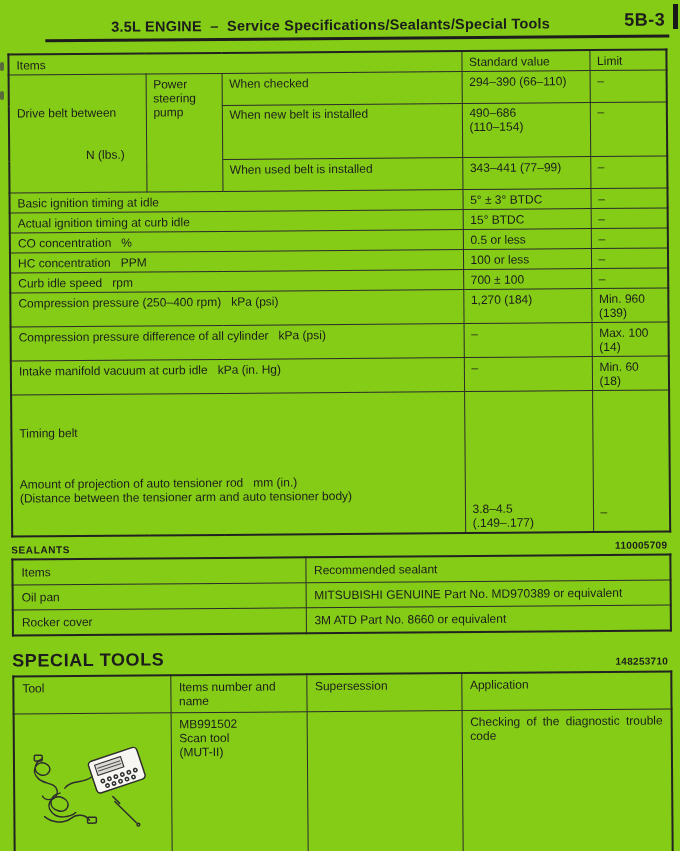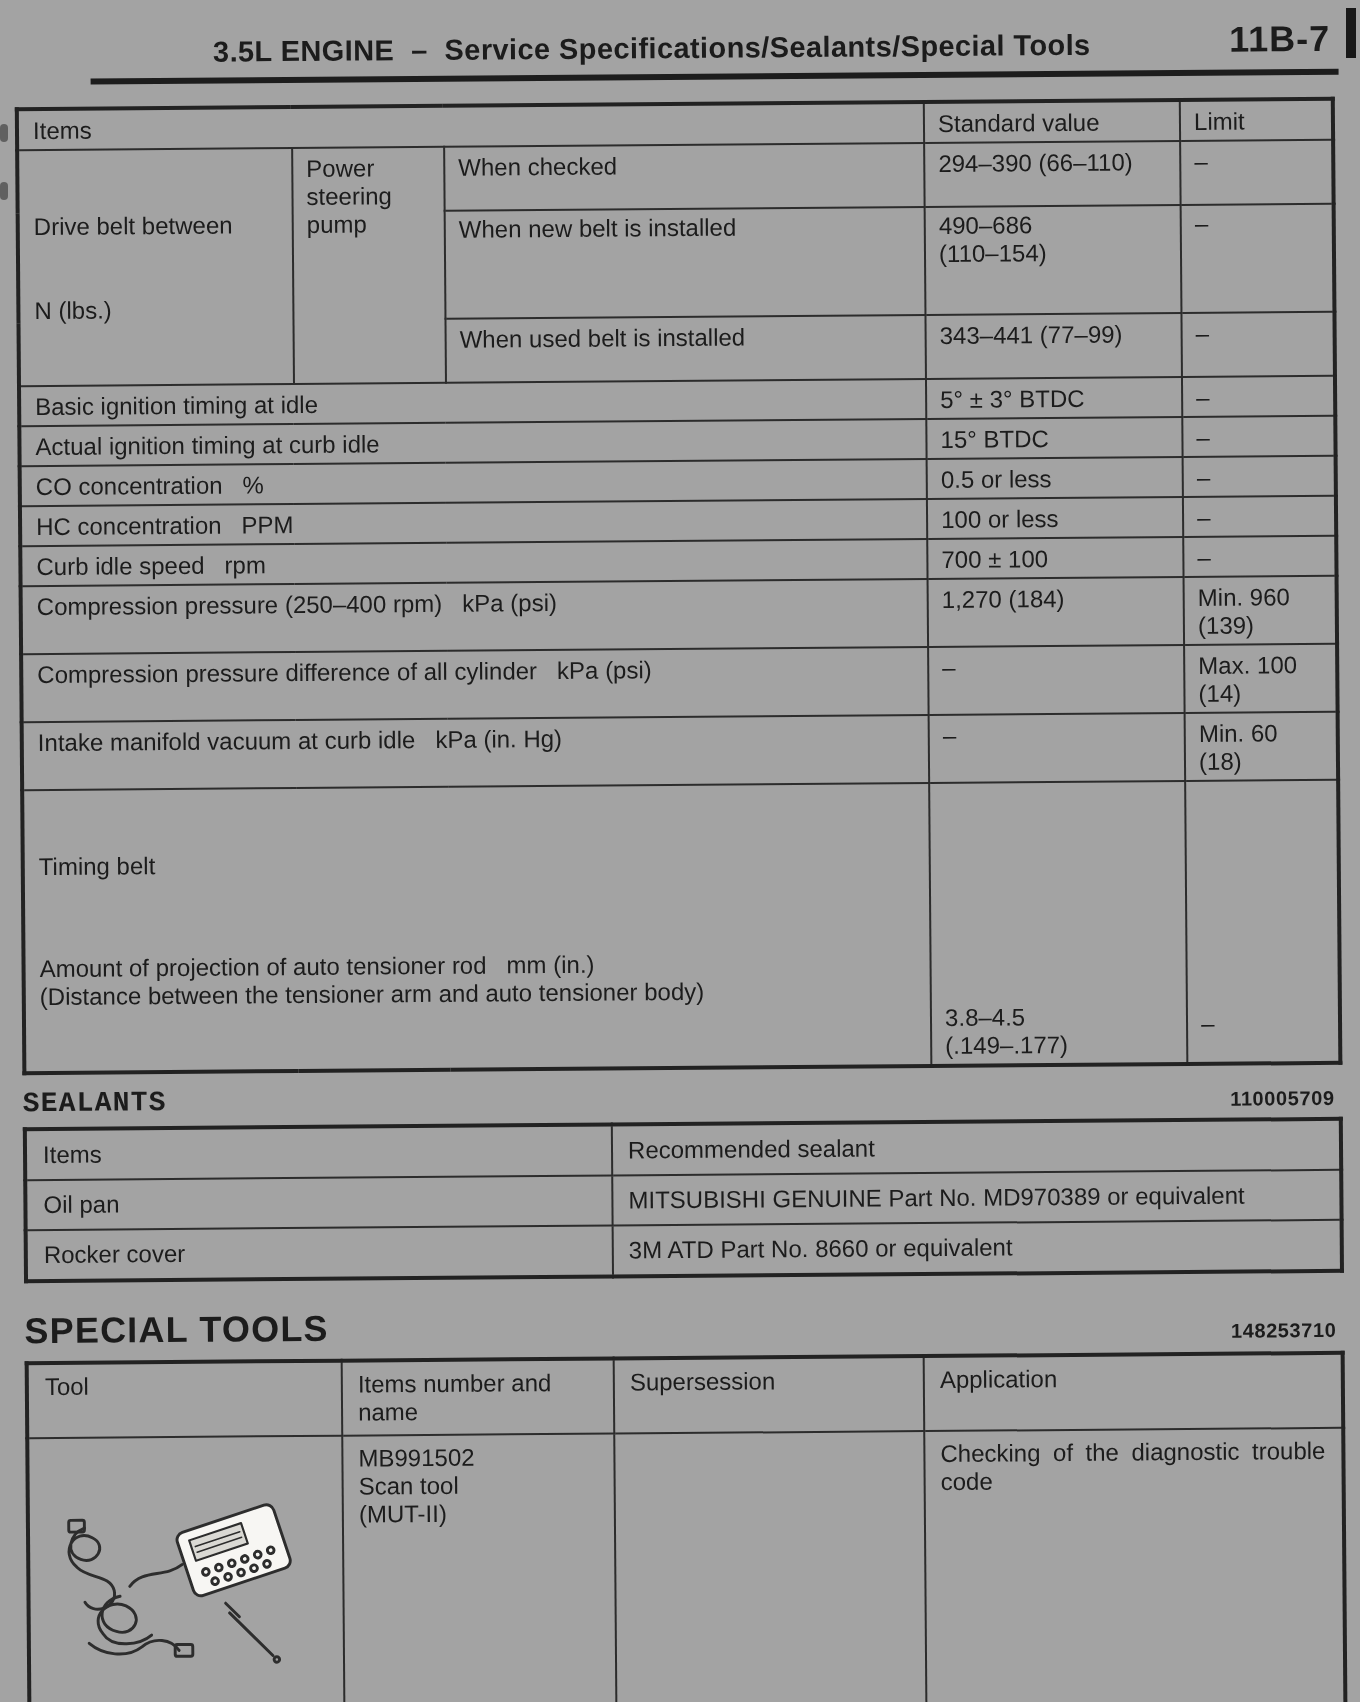--- a/index.html
+++ b/index.html
@@ -1,18 +1,18 @@
 <!DOCTYPE html>
 <html><head>
 <meta charset="utf-8">
 <style>
   html,body { margin:0; padding:0; background:#dddcd8; }
   .page {
     position:relative; width:680px; height:851px; overflow:hidden;
-    background:#a3a3a3;
+    background:#84cc16;
     font-family:"Liberation Sans","DejaVu Sans",sans-serif;
     color:#1c1c1c;
   }
   .rot { position:absolute; left:0; top:0; right:0; bottom:0;
          padding:8px 12px 0 10px; box-sizing:border-box;
          transform:rotate(-0.45deg); transform-origin:50% 45%; }
 
   
   .hdr { display:flex; align-items:flex-end; padding:4px 0 0 40px; }
   .title { flex:1; text-align:center; font-weight:bold; font-size:14.5px;
@@ -20,30 +20,30 @@
   .pagenum { font-weight:bold; font-size:18px; letter-spacing:0.5px; padding-left:10px; }
   .rule { height:3px; background:#1d1d1d; margin:4px -4px 0 38px; }
 
   
   table { border-collapse:collapse; table-layout:fixed; font-size:12px; line-height:14px; }
   td { border:1.6px solid #2c2c2c; padding:2.5px 7px; vertical-align:top;
        white-space:pre-wrap; overflow:hidden; }
   table { border:2px solid #222; }
 
   .spec { width:658px; margin-top:11px; }
-  .ralign { padding-right:14px; }
+  .ralign { text-align:right; padding-right:14px; }
   .vb { vertical-align:bottom; }
   .amount { margin-top:9px; }
 
   .secrow { display:flex; align-items:flex-end; justify-content:space-between; }
   .sechead { font-weight:bold; letter-spacing:0.6px; }
   .refnum { font-weight:bold; font-size:10px; letter-spacing:0.3px; padding-right:2px; }
 
   .seal-sec { margin-top:7px; }
-  .seal-sec .sechead { font-size:14px;font-family:Liberation Mono, monospace; }
+  .seal-sec .sechead { font-size:10px; }
   .sealants { width:658px; margin-top:3px; }
   .sealants td { padding:5px 8px; }
 
   .tools-sec { margin-top:14px; }
   .tools-sec .sechead { font-size:18px; }
   .tools { width:658px; margin-top:4px; }
   .tools td { padding:4px 8px; }
   .toolcell { text-align:center; padding:2px; }
   .art { display:flex; align-items:center; justify-content:center; }
   .just { text-align:justify; }
@@ -60,21 +60,21 @@
 <body>
 
 <div class="page">
   <div class="artifact-tr"></div>
   <div class="blob" style="top:62px"></div>
   <div class="blob" style="top:91px"></div>
 
   <div class="rot">
     <div class="hdr">
       <div class="title">3.5L ENGINE  –  Service Specifications/Sealants/Special Tools</div>
-      <div class="pagenum">11B-7</div>
+      <div class="pagenum">5B-3</div>
     </div>
     <div class="rule"></div>
 
     <table class="spec">
       <colgroup>
           <col style="width:137px">
           <col style="width:76px">
           <col style="width:240px">
           <col style="width:128px">
           <col style="width:77px">

